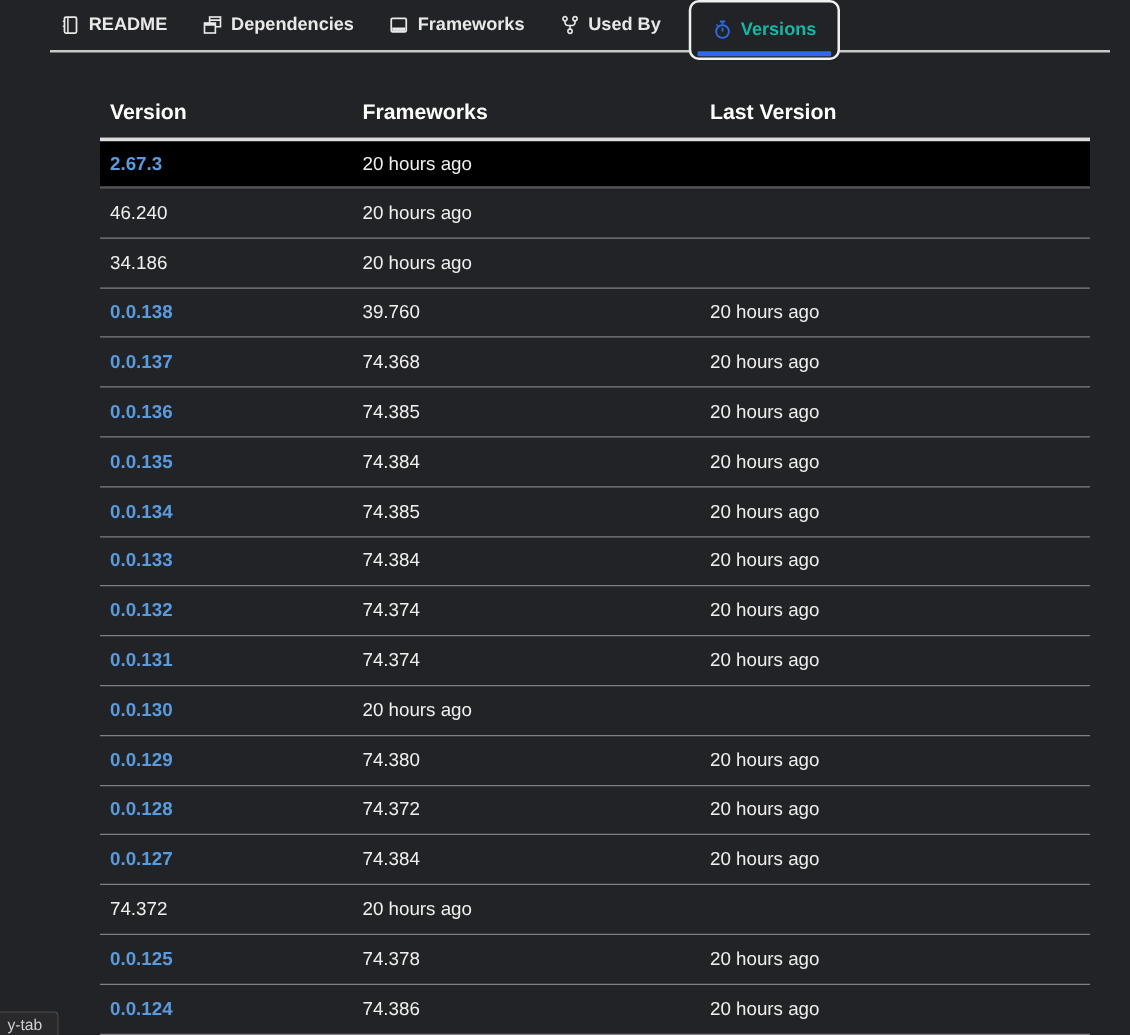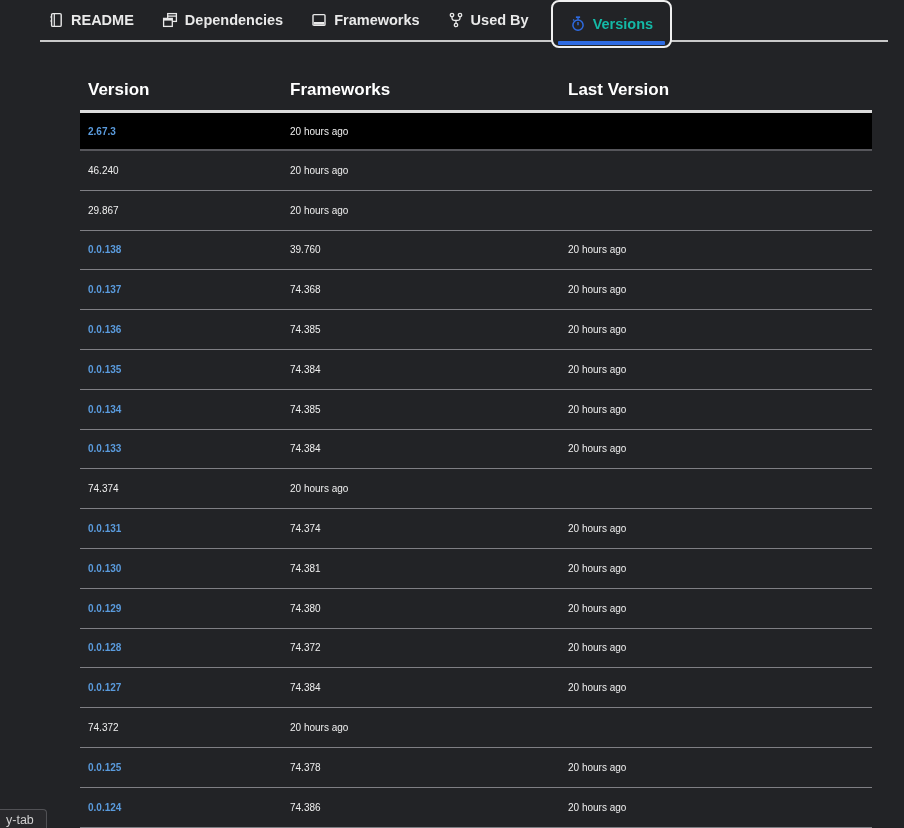--- a/index.html
+++ b/index.html
@@ -57,21 +57,21 @@
   
   .vtable{margin:28px 16px 0 40px;}
   .thead,.trow{
     display:grid;grid-template-columns:202px 278px 1fr;align-items:center;
     box-sizing:border-box;
   }
   .thead{height:40px;}
   .th{font-weight:700;color:var(--heading);font-size:17px;padding-left:8px;}
   .trow{
     height:39.8px;border-bottom:1px solid var(--divider);
-    font-size:10px;color:var(--text);
+    font-size:15px;color:var(--text);
   }
   .cell{padding-left:8px;overflow:hidden;white-space:nowrap;}
   .version-link{color:var(--link);font-weight:700;text-decoration:none;cursor:pointer;}
   .trow.highlighted{
     background:var(--highlight-row-bg);
     border-top:3px solid var(--highlight-row-border-top);
     border-bottom:2px solid var(--highlight-row-border-bottom);
     height:41px;
   }
 
@@ -166,21 +166,21 @@
     </div>
     <div class="cell">20 hours ago</div>
   </div>
 
   <div class="trow">
     <div class="cell">46.240</div>
     <div class="cell">20 hours ago</div>
   </div>
 
   <div class="trow">
-    <div class="cell">29.867</div>
+    <div class="cell">34.186</div>
     <div class="cell">20 hours ago</div>
   </div>
 
   <div class="trow">
     <div class="cell">
       <a class="version-link">0.0.138</a>
     </div>
     <div class="cell">39.760</div>
     <div class="cell">20 hours ago</div>
   </div>
@@ -219,37 +219,39 @@
 
   <div class="trow">
     <div class="cell">
       <a class="version-link">0.0.133</a>
     </div>
     <div class="cell">74.384</div>
     <div class="cell">20 hours ago</div>
   </div>
 
   <div class="trow">
+    <div class="cell">
+      <a class="version-link">0.0.132</a>
+    </div>
     <div class="cell">74.374</div>
     <div class="cell">20 hours ago</div>
   </div>
 
   <div class="trow">
     <div class="cell">
       <a class="version-link">0.0.131</a>
     </div>
     <div class="cell">74.374</div>
     <div class="cell">20 hours ago</div>
   </div>
 
   <div class="trow">
     <div class="cell">
       <a class="version-link">0.0.130</a>
     </div>
-    <div class="cell">74.381</div>
     <div class="cell">20 hours ago</div>
   </div>
 
   <div class="trow">
     <div class="cell">
       <a class="version-link">0.0.129</a>
     </div>
     <div class="cell">74.380</div>
     <div class="cell">20 hours ago</div>
   </div>

